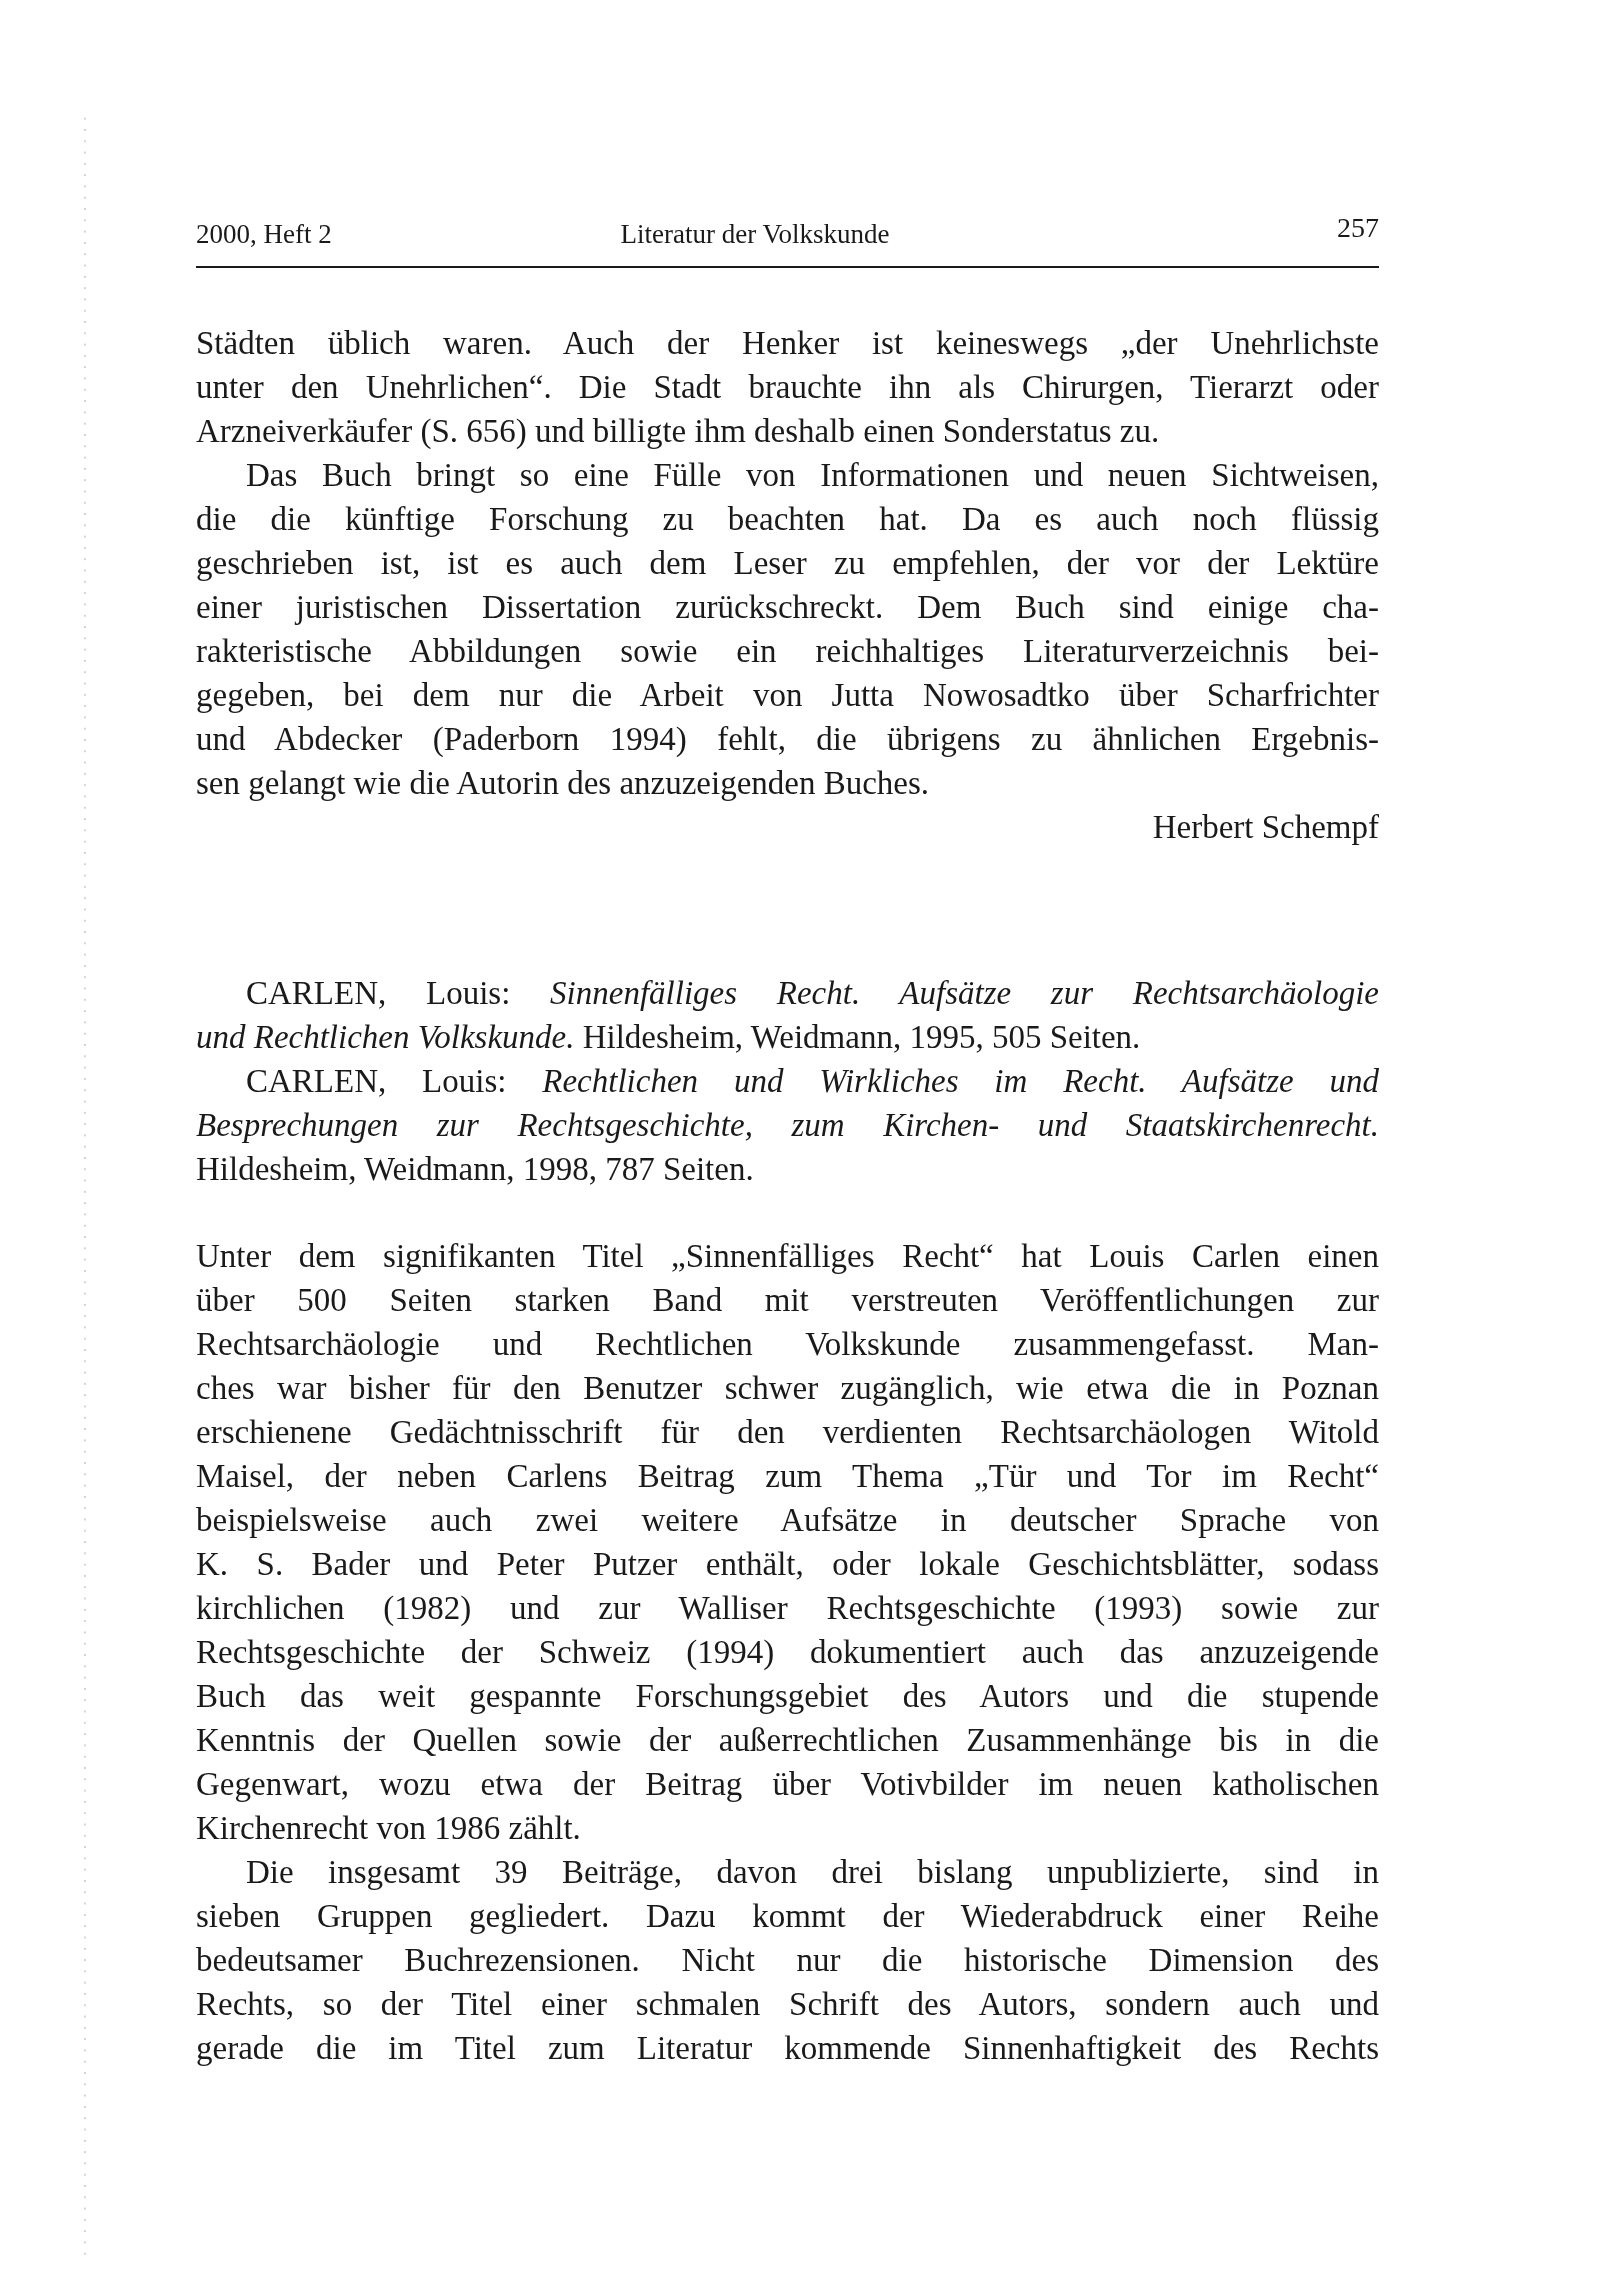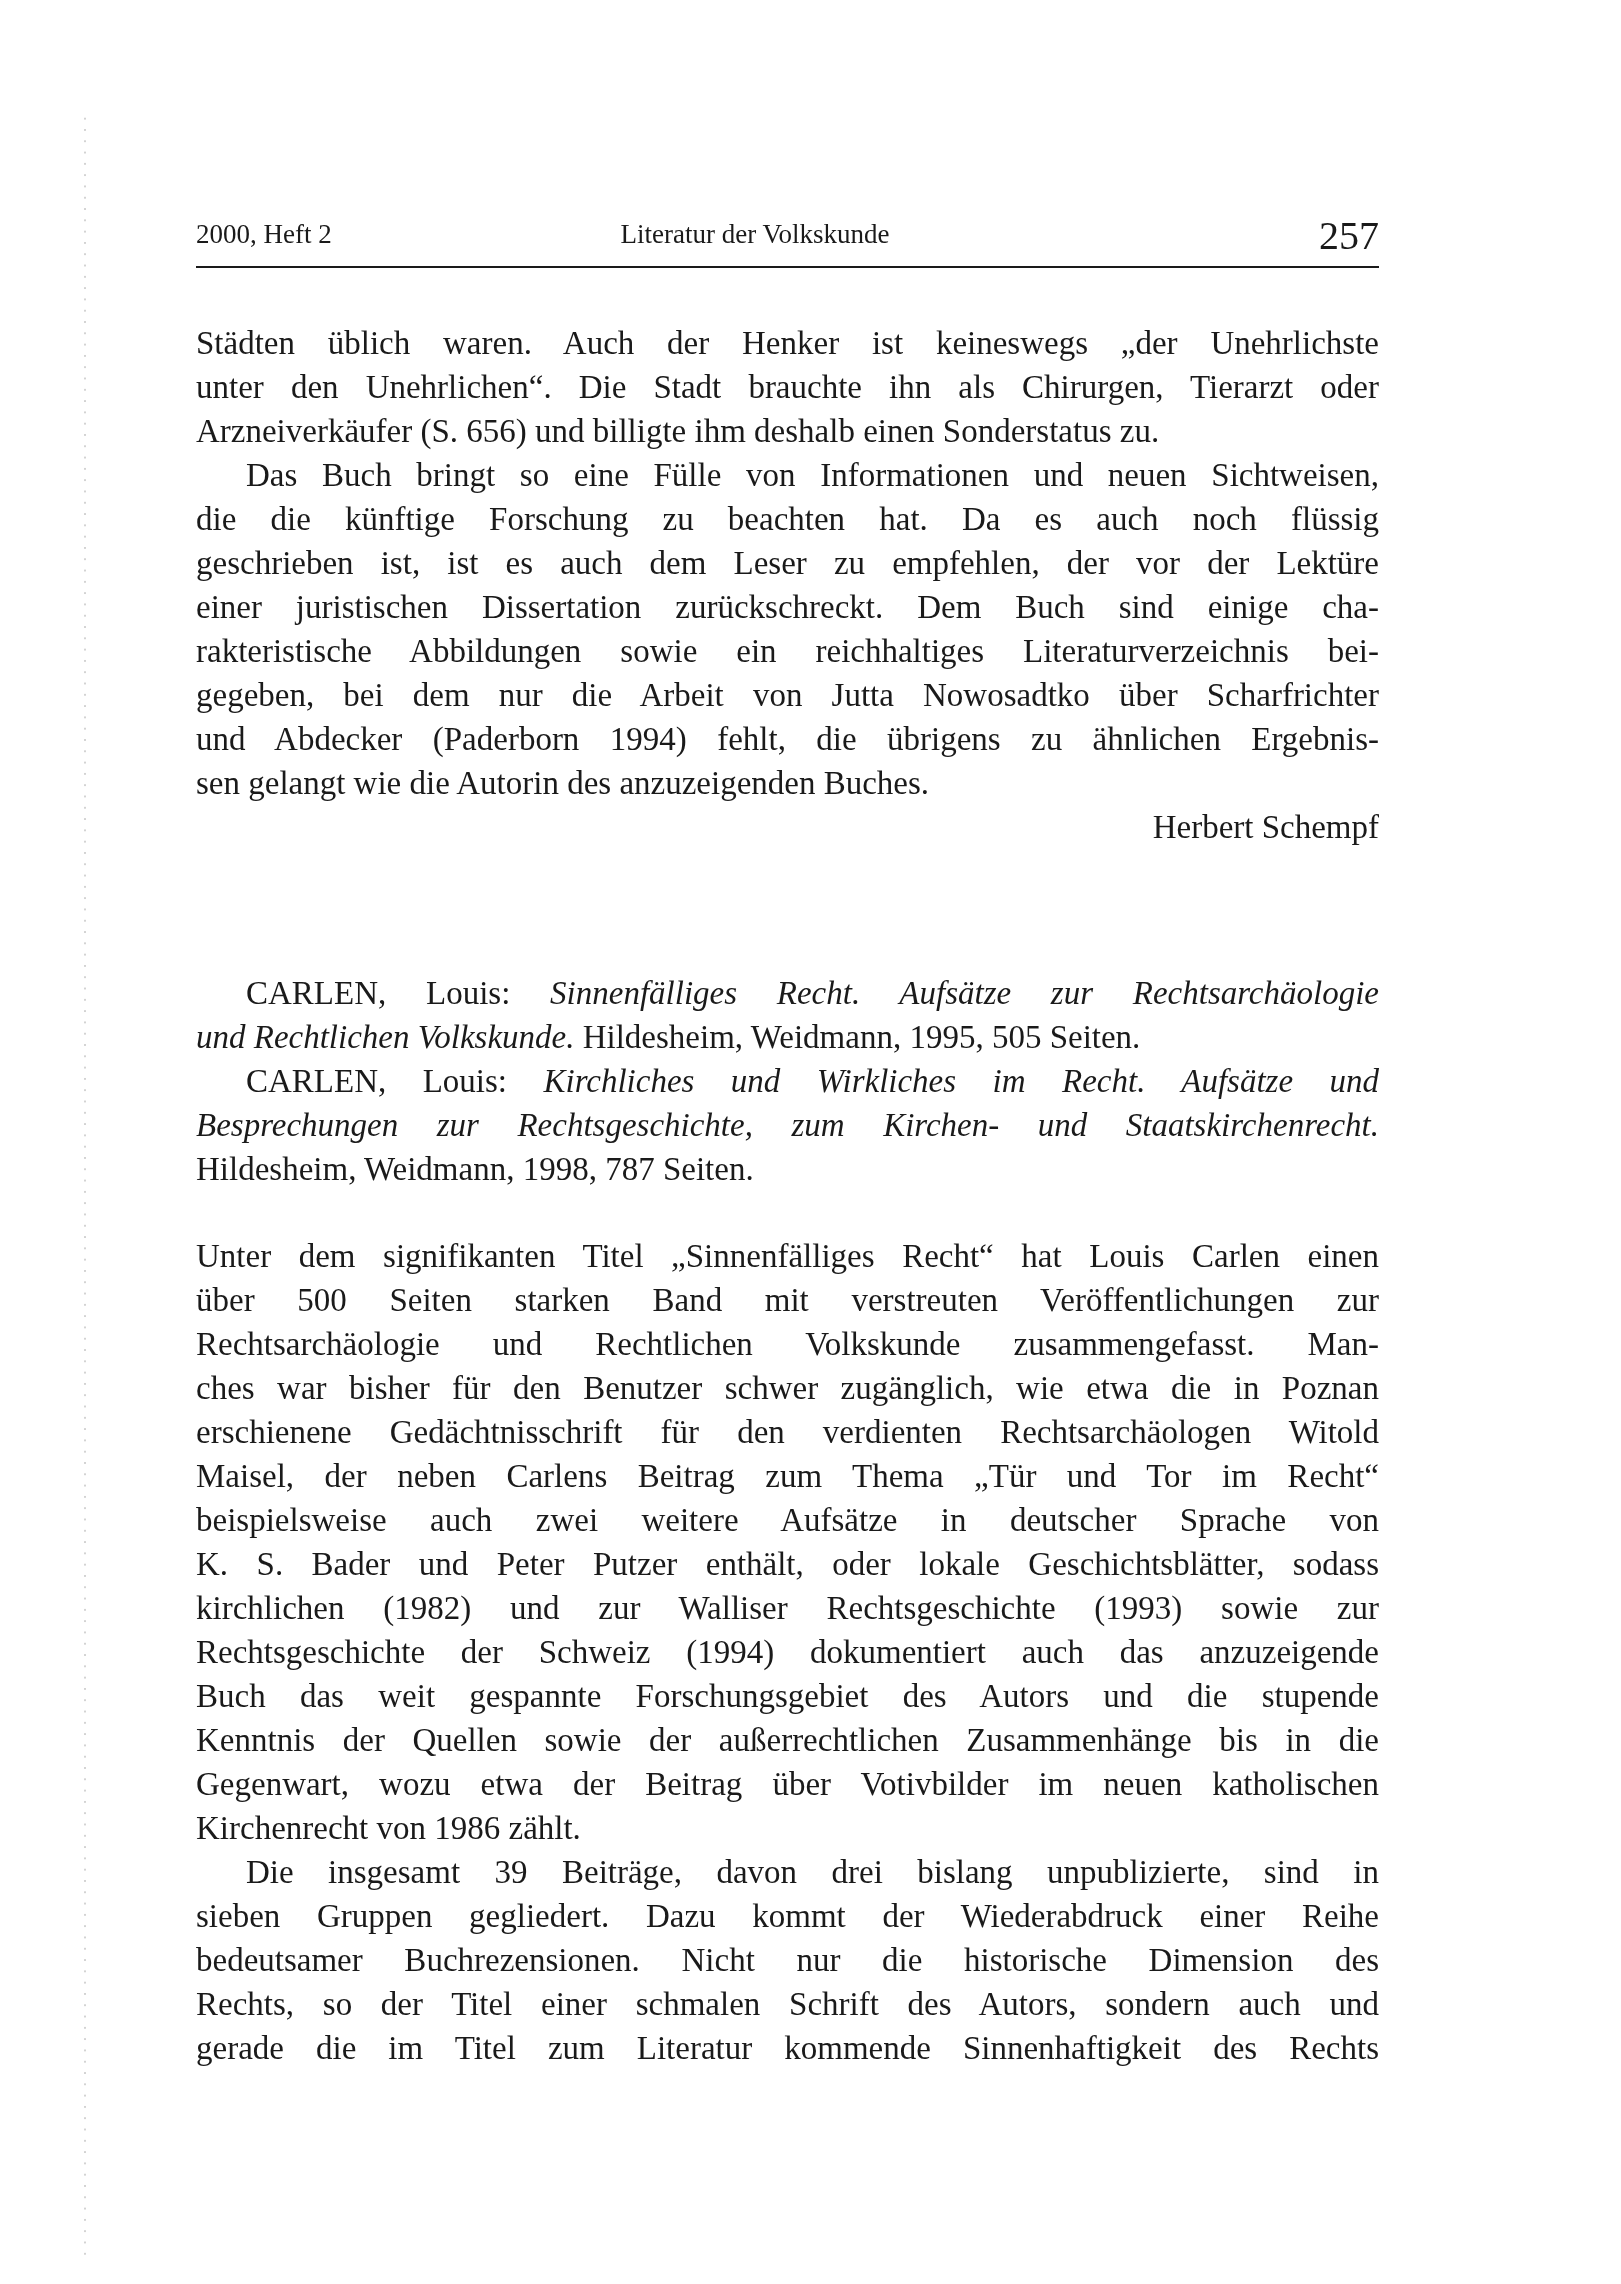--- a/index.html
+++ b/index.html
@@ -5,21 +5,21 @@
   html, body { margin:0; padding:0; background:#ffffff; }
   body { width:1621px; height:2284px; position:relative; overflow:hidden;
          font-family:"Liberation Serif","DejaVu Serif",serif; color:#1a1a1a; }
   .page { position:absolute; left:0; top:0; width:1582px; height:2284px; }
   .margin-dots { position:absolute; left:84px; top:113px; width:2.4px; height:2148px;
                  background-image: radial-gradient(circle, #9a9a9a 0.7px, transparent 1px);
                  background-size:2.4px 11.3px; opacity:0.55; }
   .header { position:absolute; left:196px; top:212px; width:1183px; height:41px; font-size:27px; }
   .header .left { position:absolute; left:0; top:6.5px; }
   .header .center { position:absolute; left:0; right:0; top:6.5px; text-align:center; padding-right:65px; }
-  .header .right { position:absolute; right:0; top:0; font-size:40px; }
+  .header .right { position:absolute; right:0; top:0; font-size:28px; }
   .rule { position:absolute; left:196px; top:266px; width:1183px; height:2.4px; background:#1a1a1a; }
   .block { position:absolute; left:196px; width:1183px; font-size:33px; }
   .line { height:44px; line-height:44px; white-space:nowrap; text-align:justify; text-align-last:justify; }
   .line.last { text-align-last:left; }
   .line.indent { padding-left:50px; }
   .line.right { text-align:right; text-align-last:right; }
   .i { font-style:italic; }
 </style>
 </head>
 <body>
@@ -53,21 +53,21 @@
     <div class="line indent">
       <span>CARLEN, Louis:</span>
       <span class="i">Sinnenfälliges Recht. Aufsätze zur Rechtsarchäologie</span>
     </div>
     <div class="line last">
       <span class="i">und Rechtlichen Volkskunde.</span>
       <span>Hildesheim, Weidmann, 1995, 505 Seiten.</span>
     </div>
     <div class="line indent">
       <span>CARLEN, Louis:</span>
-      <span class="i">Kirchliches und Wirkliches im Recht. Aufsätze und</span>
+      <span class="i">Rechtlichen und Wirkliches im Recht. Aufsätze und</span>
     </div>
     <div class="line i">Besprechungen zur Rechtsgeschichte, zum Kirchen- und Staatskirchenrecht.</div>
     <div class="line last">Hildesheim, Weidmann, 1998, 787 Seiten.</div>
   </div>
 
   <div class="block" style="top:1234px;">
     <div class="line">Unter dem signifikanten Titel „Sinnenfälliges Recht“ hat Louis Carlen einen</div>
     <div class="line">über 500 Seiten starken Band mit verstreuten Veröffentlichungen zur</div>
     <div class="line">Rechtsarchäologie und Rechtlichen Volkskunde zusammengefasst. Man-</div>
     <div class="line">ches war bisher für den Benutzer schwer zugänglich, wie etwa die in Poznan</div>

